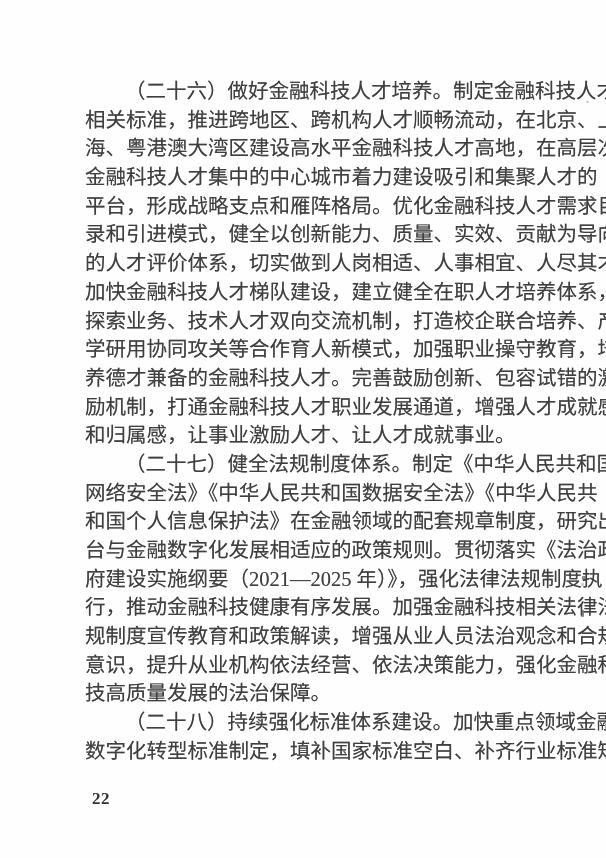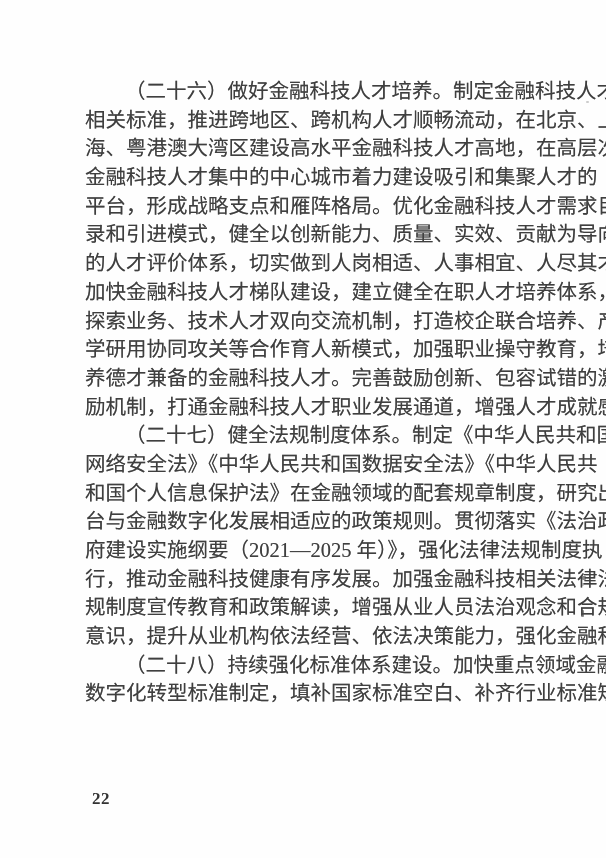--- a/index.html
+++ b/index.html
@@ -76,28 +76,30 @@
       <div class="line">海、粤港澳大湾区建设高水平金融科技人才高地，在高层次</div>
       <div class="line">金融科技人才集中的中心城市着力建设吸引和集聚人才的</div>
       <div class="line">平台，形成战略支点和雁阵格局。优化金融科技人才需求目</div>
       <div class="line">录和引进模式，健全以创新能力、质量、实效、贡献为导向</div>
       <div class="line">的人才评价体系，切实做到人岗相适、人事相宜、人尽其才。</div>
       <div class="line">加快金融科技人才梯队建设，建立健全在职人才培养体系，</div>
       <div class="line">探索业务、技术人才双向交流机制，打造校企联合培养、产</div>
       <div class="line">学研用协同攻关等合作育人新模式，加强职业操守教育，培</div>
       <div class="line">养德才兼备的金融科技人才。完善鼓励创新、包容试错的激</div>
       <div class="line">励机制，打通金融科技人才职业发展通道，增强人才成就感</div>
+      <div class="line flush">和归属感，让事业激励人才、让人才成就事业。</div>
       <div class="line indent">（二十七）健全法规制度体系。制定《中华人民共和国</div>
       <div class="line">网络安全法》《中华人民共和国数据安全法》《中华人民共</div>
       <div class="line">和国个人信息保护法》在金融领域的配套规章制度，研究出</div>
       <div class="line">台与金融数字化发展相适应的政策规则。贯彻落实《法治政</div>
       <div class="line">府建设实施纲要（2021—2025 年）》，强化法律法规制度执</div>
       <div class="line">行，推动金融科技健康有序发展。加强金融科技相关法律法</div>
       <div class="line">规制度宣传教育和政策解读，增强从业人员法治观念和合规</div>
       <div class="line">意识，提升从业机构依法经营、依法决策能力，强化金融科</div>
+      <div class="line flush">技高质量发展的法治保障。</div>
       <div class="line indent">（二十八）持续强化标准体系建设。加快重点领域金融</div>
       <div class="line">数字化转型标准制定，填补国家标准空白、补齐行业标准短</div>
     </div>
 
   <div class="page-number">22</div>
 
   <div class="artifact-layer">
       <div class="speck" style="left: 586px; top: 101px; width: 3px; height: 2px; opacity: 0.28;"></div>
       <div class="speck" style="left: 584px; top: 202px; width: 4px; height: 4px; opacity: 0.65;"></div>
       <div class="speck" style="left: 587px; top: 236px; width: 3px; height: 4px; opacity: 0.55;"></div>

